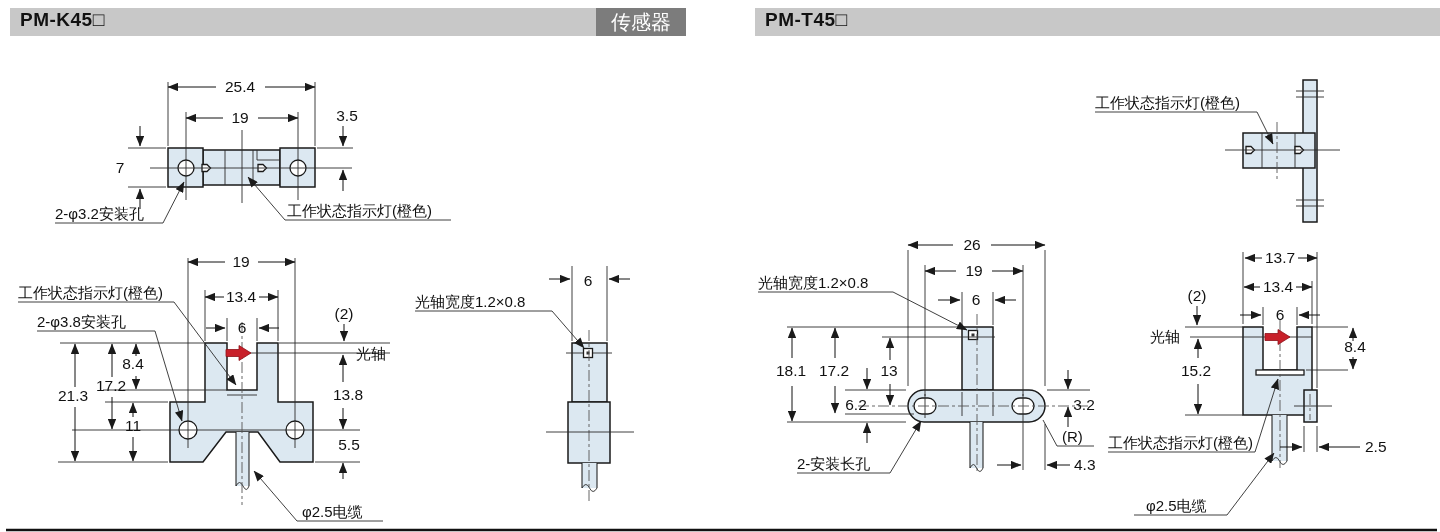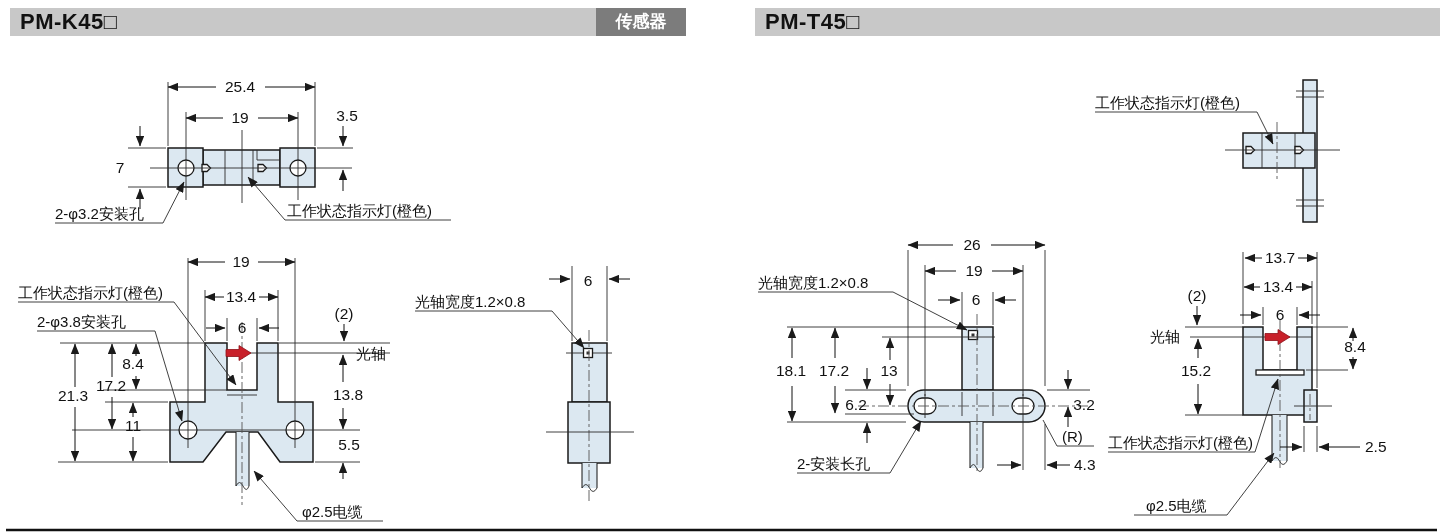--- a/index.html
+++ b/index.html
@@ -1,22 +1,22 @@
 <!DOCTYPE html>
 <html><head>
 <meta charset="utf-8">
 <style>
   html,body{margin:0;padding:0;background:#fff;}
   #canvas{position:relative;width:1440px;height:532px;background:#fff;overflow:hidden;
           font-family:"Liberation Sans",sans-serif;}
   .hbar{position:absolute;top:8px;height:28px;background:#c8c8c8;}
-  .hbar .title{position:absolute;left:10px;top:1px;font-size:22px;font-weight:bold;color:#111;
+  .hbar .title{position:absolute;left:10px;top:1px;font-size:19px;font-weight:bold;color:#111;
                letter-spacing:0.5px;}
   .hbar .badge{position:absolute;right:0;top:0;height:28px;background:#7c7c7c;color:#fff;
-               font-size:17px;line-height:28px;text-align:center;font-weight:bold;}
+               font-size:20px;line-height:28px;text-align:center;}
   svg{position:absolute;left:0;top:0;}
   svg .o  {fill:#dce8f1;stroke:#1a1a1a;stroke-width:1.5;}
   svg .ow {fill:#ffffff;stroke:#1a1a1a;stroke-width:1.3;}
   svg .fill{fill:#dce8f1;stroke:none;}
   svg .t  {stroke:#2a2a2a;stroke-width:0.9;fill:none;}
   svg .d  {stroke:#111;stroke-width:1;fill:none;}
   svg .cl {stroke:#555;stroke-width:0.9;fill:none;stroke-dasharray:11 3 3 3;}
   svg text{fill:#111;font-family:"Liberation Sans",sans-serif;font-size:15px;}
   svg .dim{font-size:15.5px;}
   svg .mid{text-anchor:middle;}

